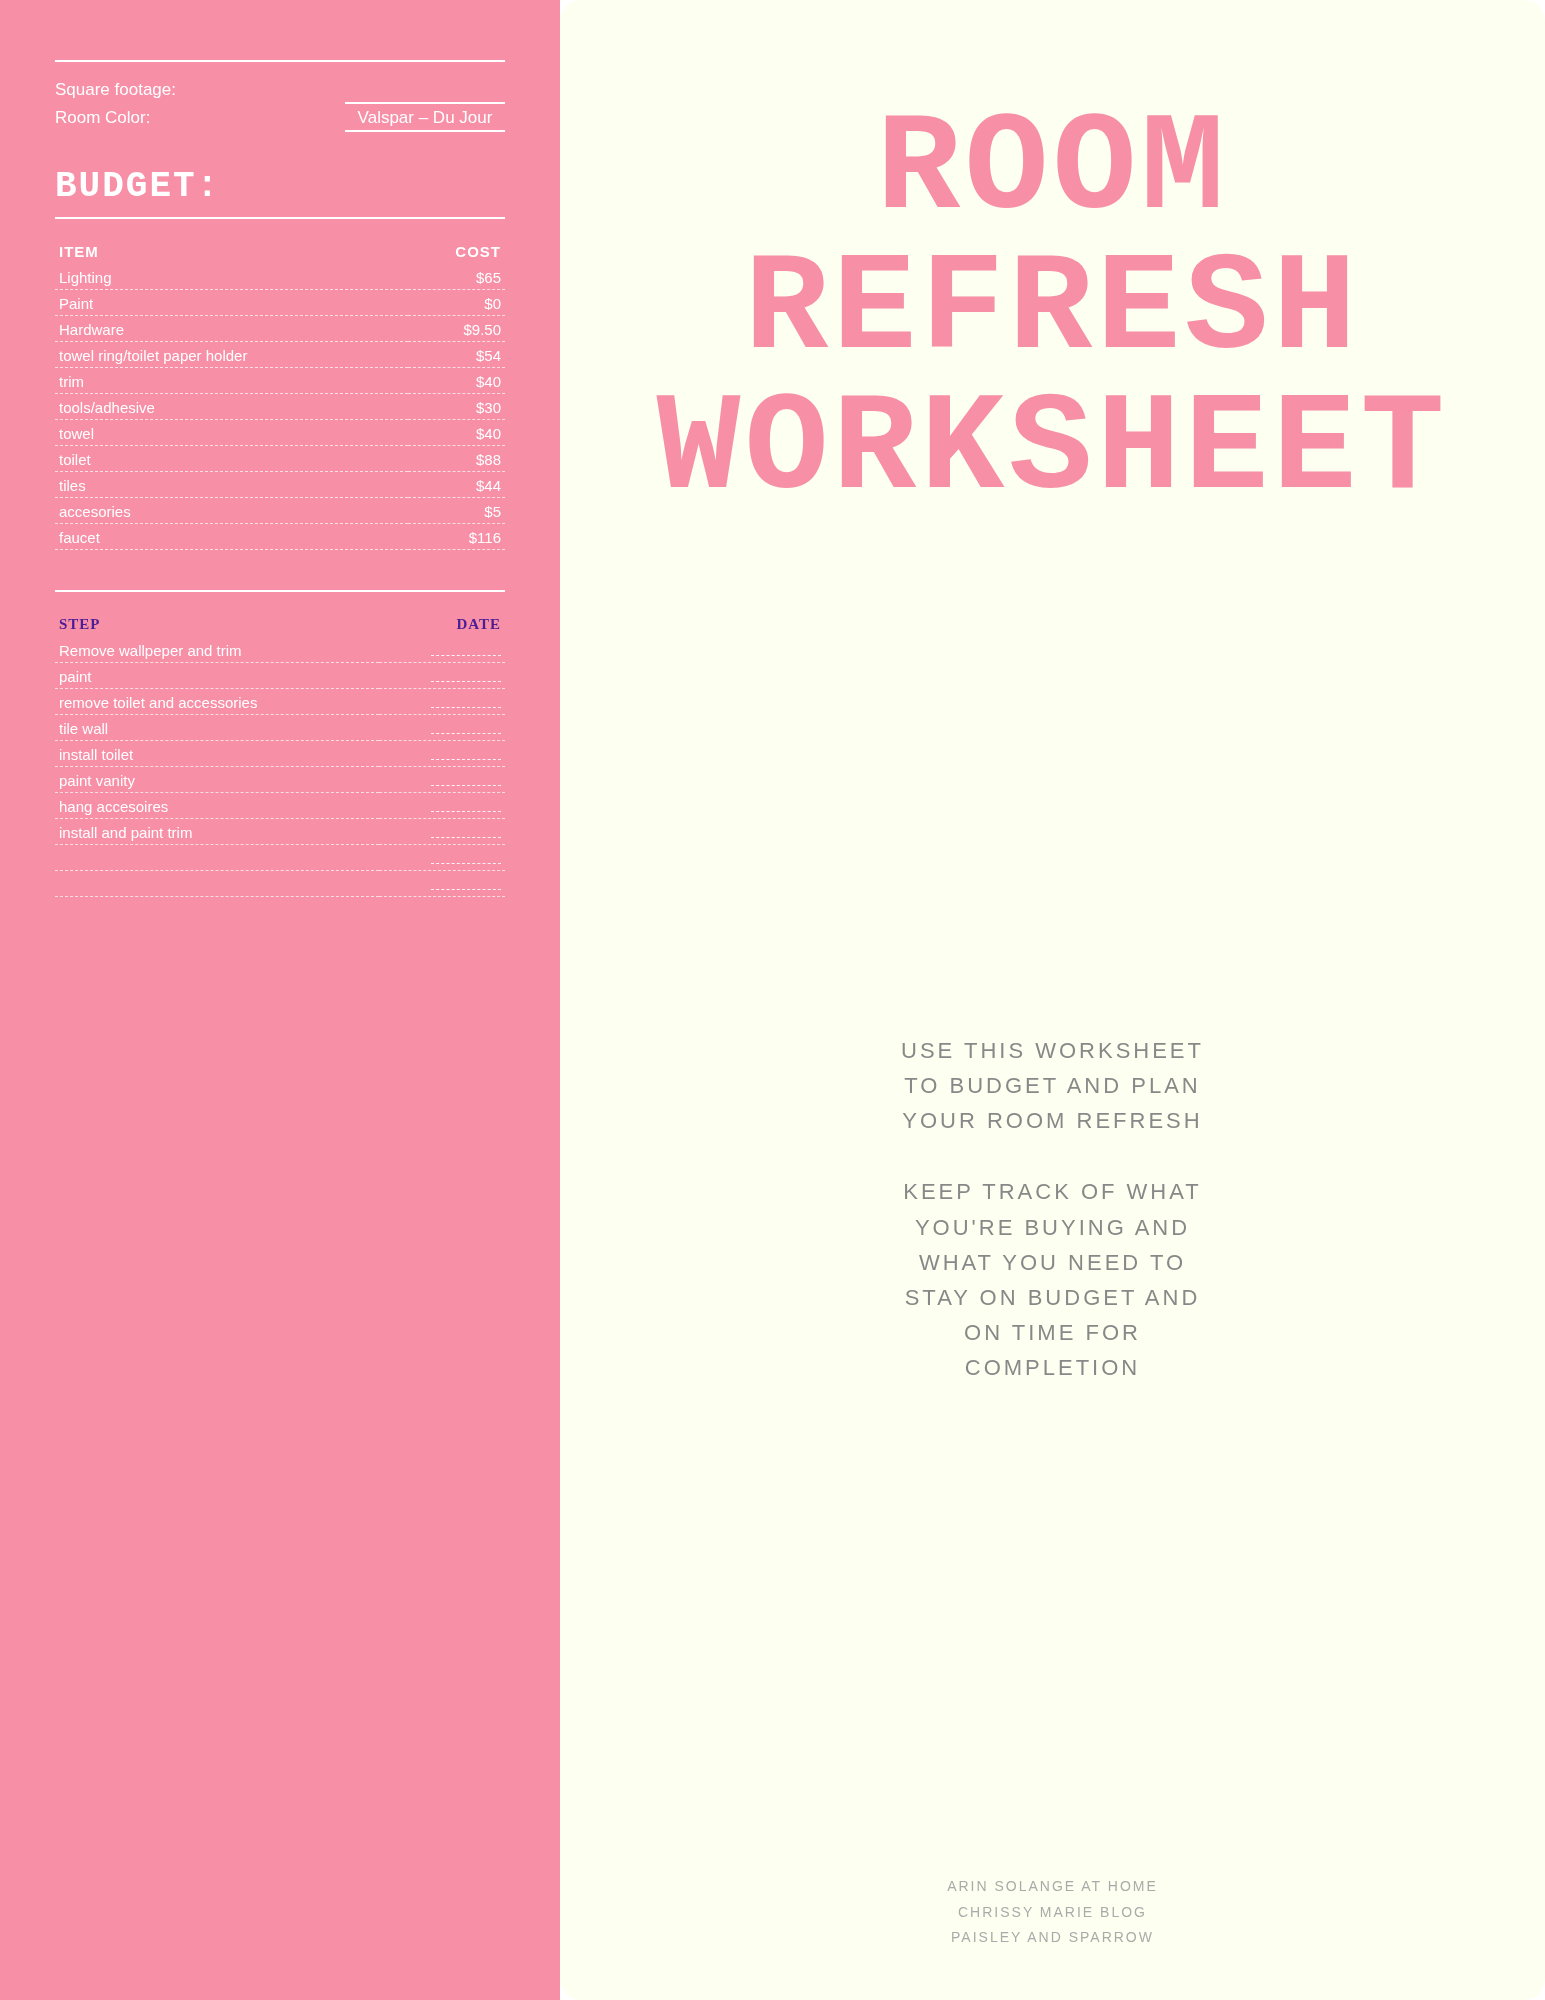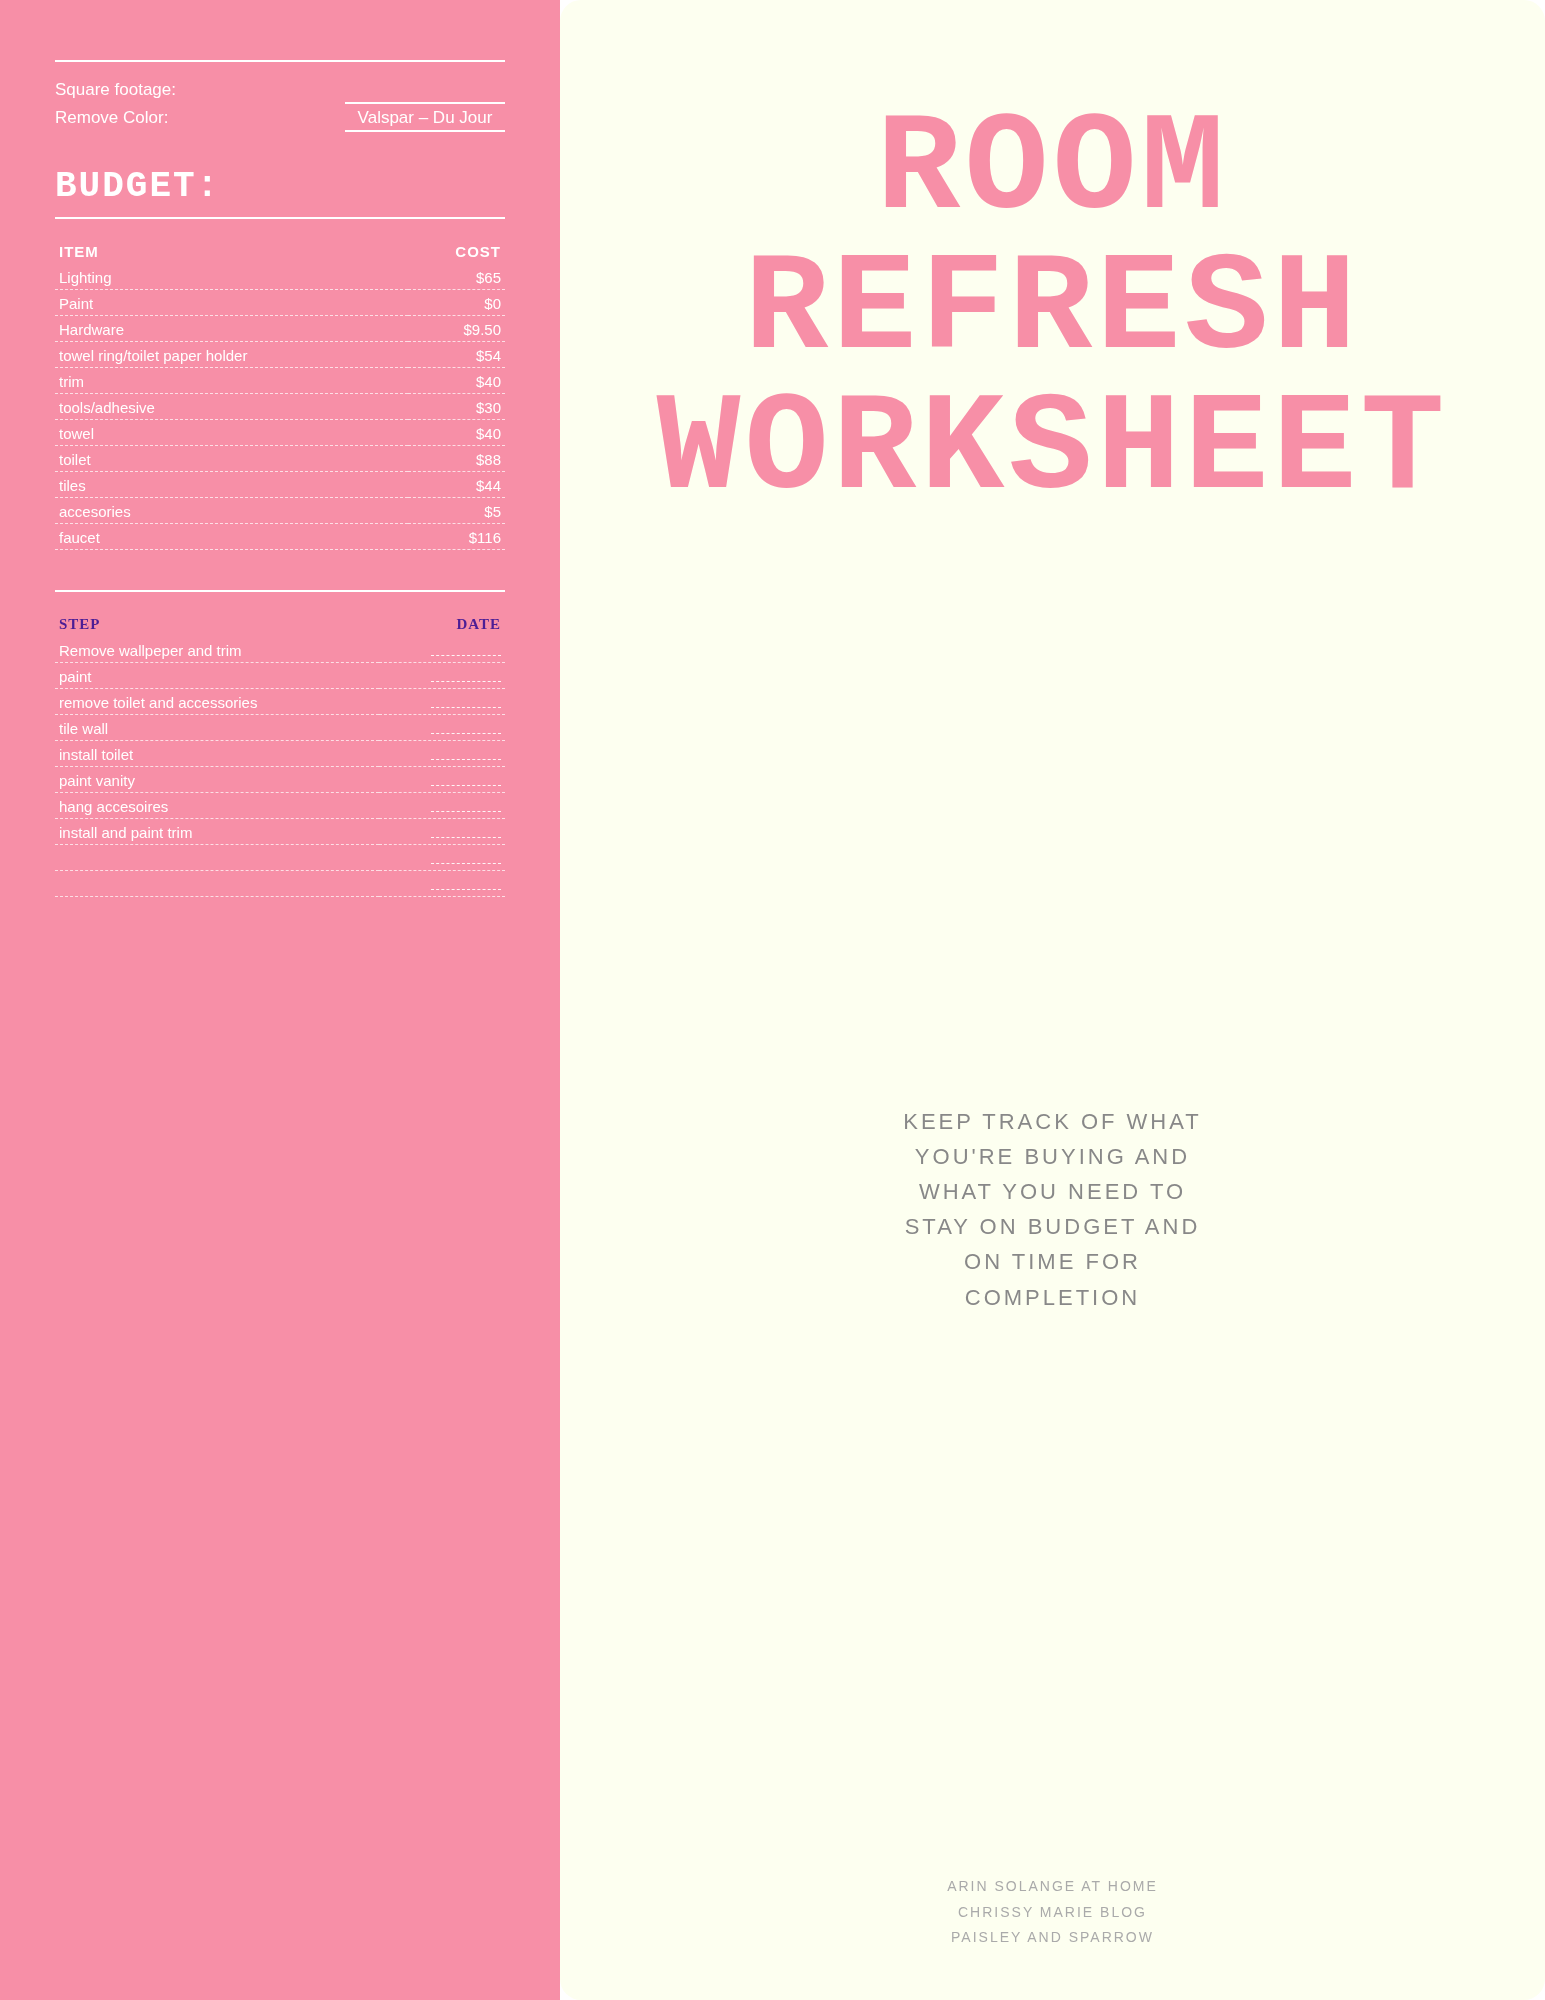--- a/index.html
+++ b/index.html
@@ -217,21 +217,21 @@
 <div class="left-panel">
 
   <hr class="divider">
 
   <div class="info-section">
     <div class="info-row">
       <span class="info-label">Square footage:</span>
       <span class="info-value">&nbsp;</span>
     </div>
     <div class="info-row">
-      <span class="info-label">Remove Color:</span>
+      <span class="info-label">Room Color:</span>
       <span class="info-value">Valspar – Du Jour</span>
     </div>
   </div>
 
   <div class="budget-section">
     <div class="section-title">BUDGET:</div>
     <hr class="divider">
     <table class="budget-table">
       <thead>
         <tr>
@@ -348,20 +348,21 @@
 
   <div class="right-title-block">
     <div class="right-big-title">
       <div>ROOM</div>
       <div>REFRESH</div>
       <div>WORKSHEET</div>
     </div>
   </div>
 
   <div class="right-description">
+    <div class="desc-para" id="desc1">USE THIS WORKSHEET<br>TO BUDGET AND PLAN<br>YOUR ROOM REFRESH</div>
     <div class="desc-para" id="desc2">KEEP TRACK OF WHAT<br>YOU'RE BUYING AND<br>WHAT YOU NEED TO<br>STAY ON BUDGET AND<br>ON TIME FOR<br>COMPLETION</div>
   </div>
 
   <div class="right-footer">
     <div class="footer-credit" id="footer-credit">ARIN SOLANGE AT HOME<br>CHRISSY MARIE BLOG<br>PAISLEY AND SPARROW</div>
   </div>
 
 </div>
 
 </body></html>

